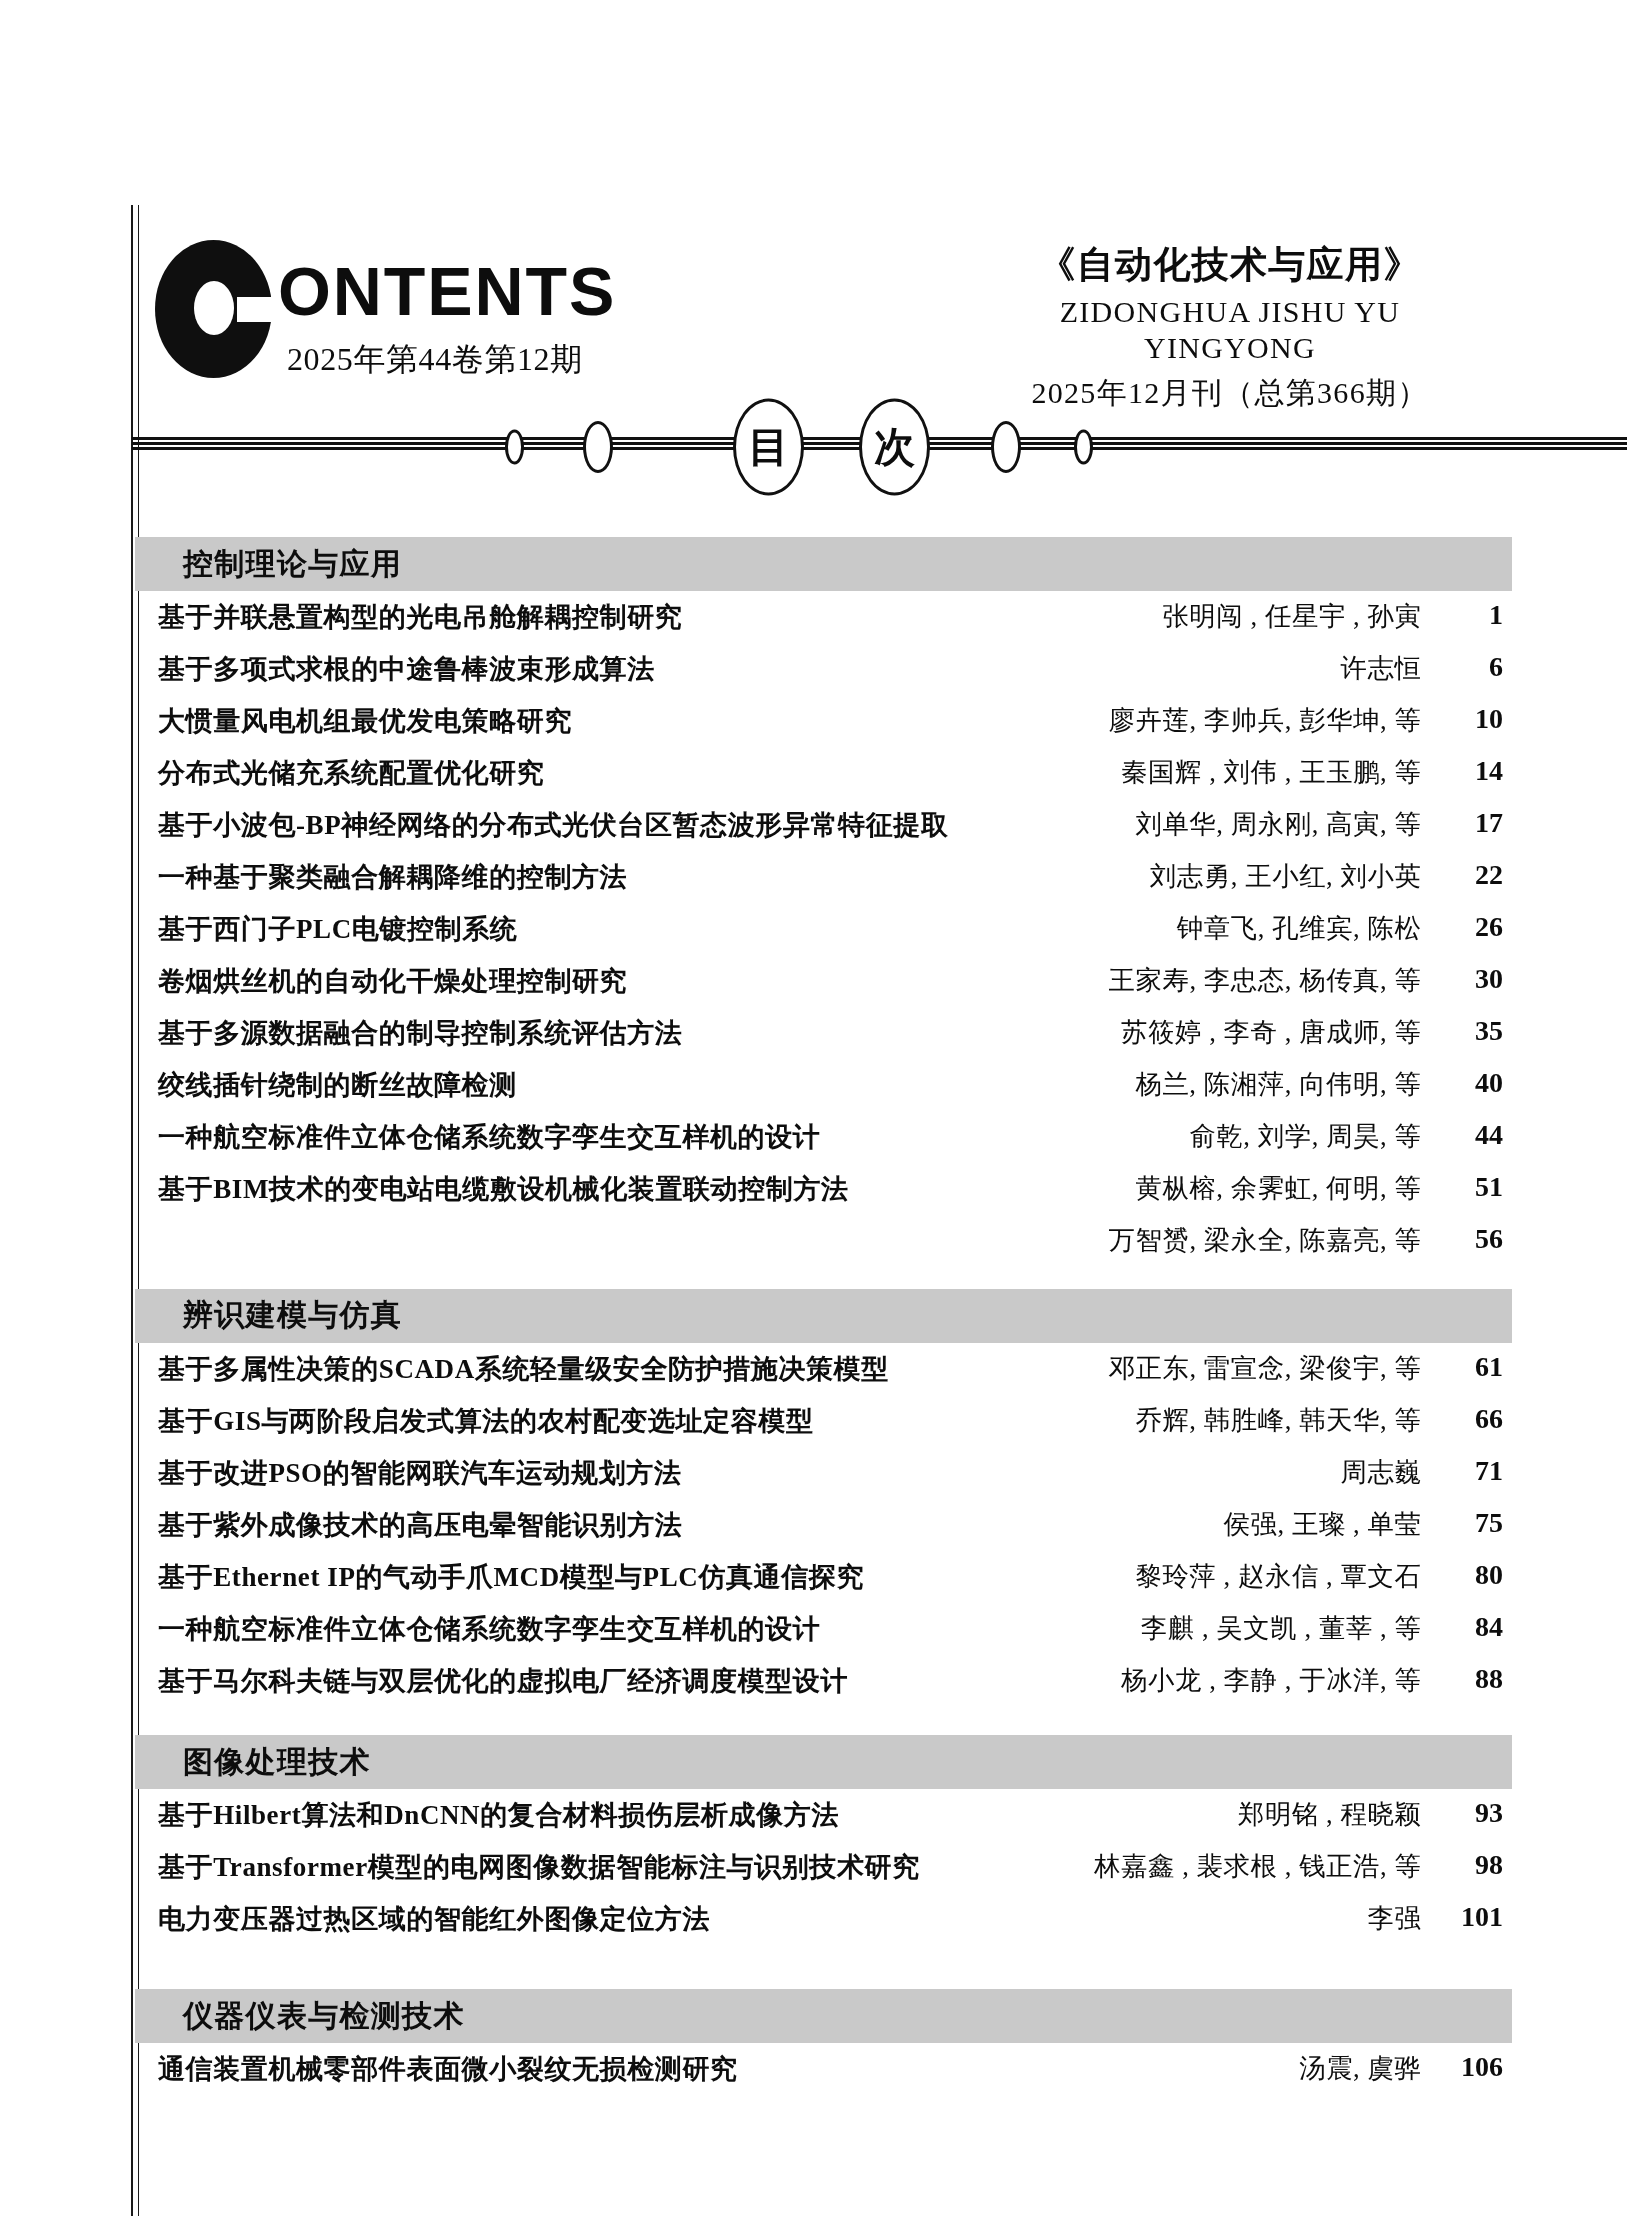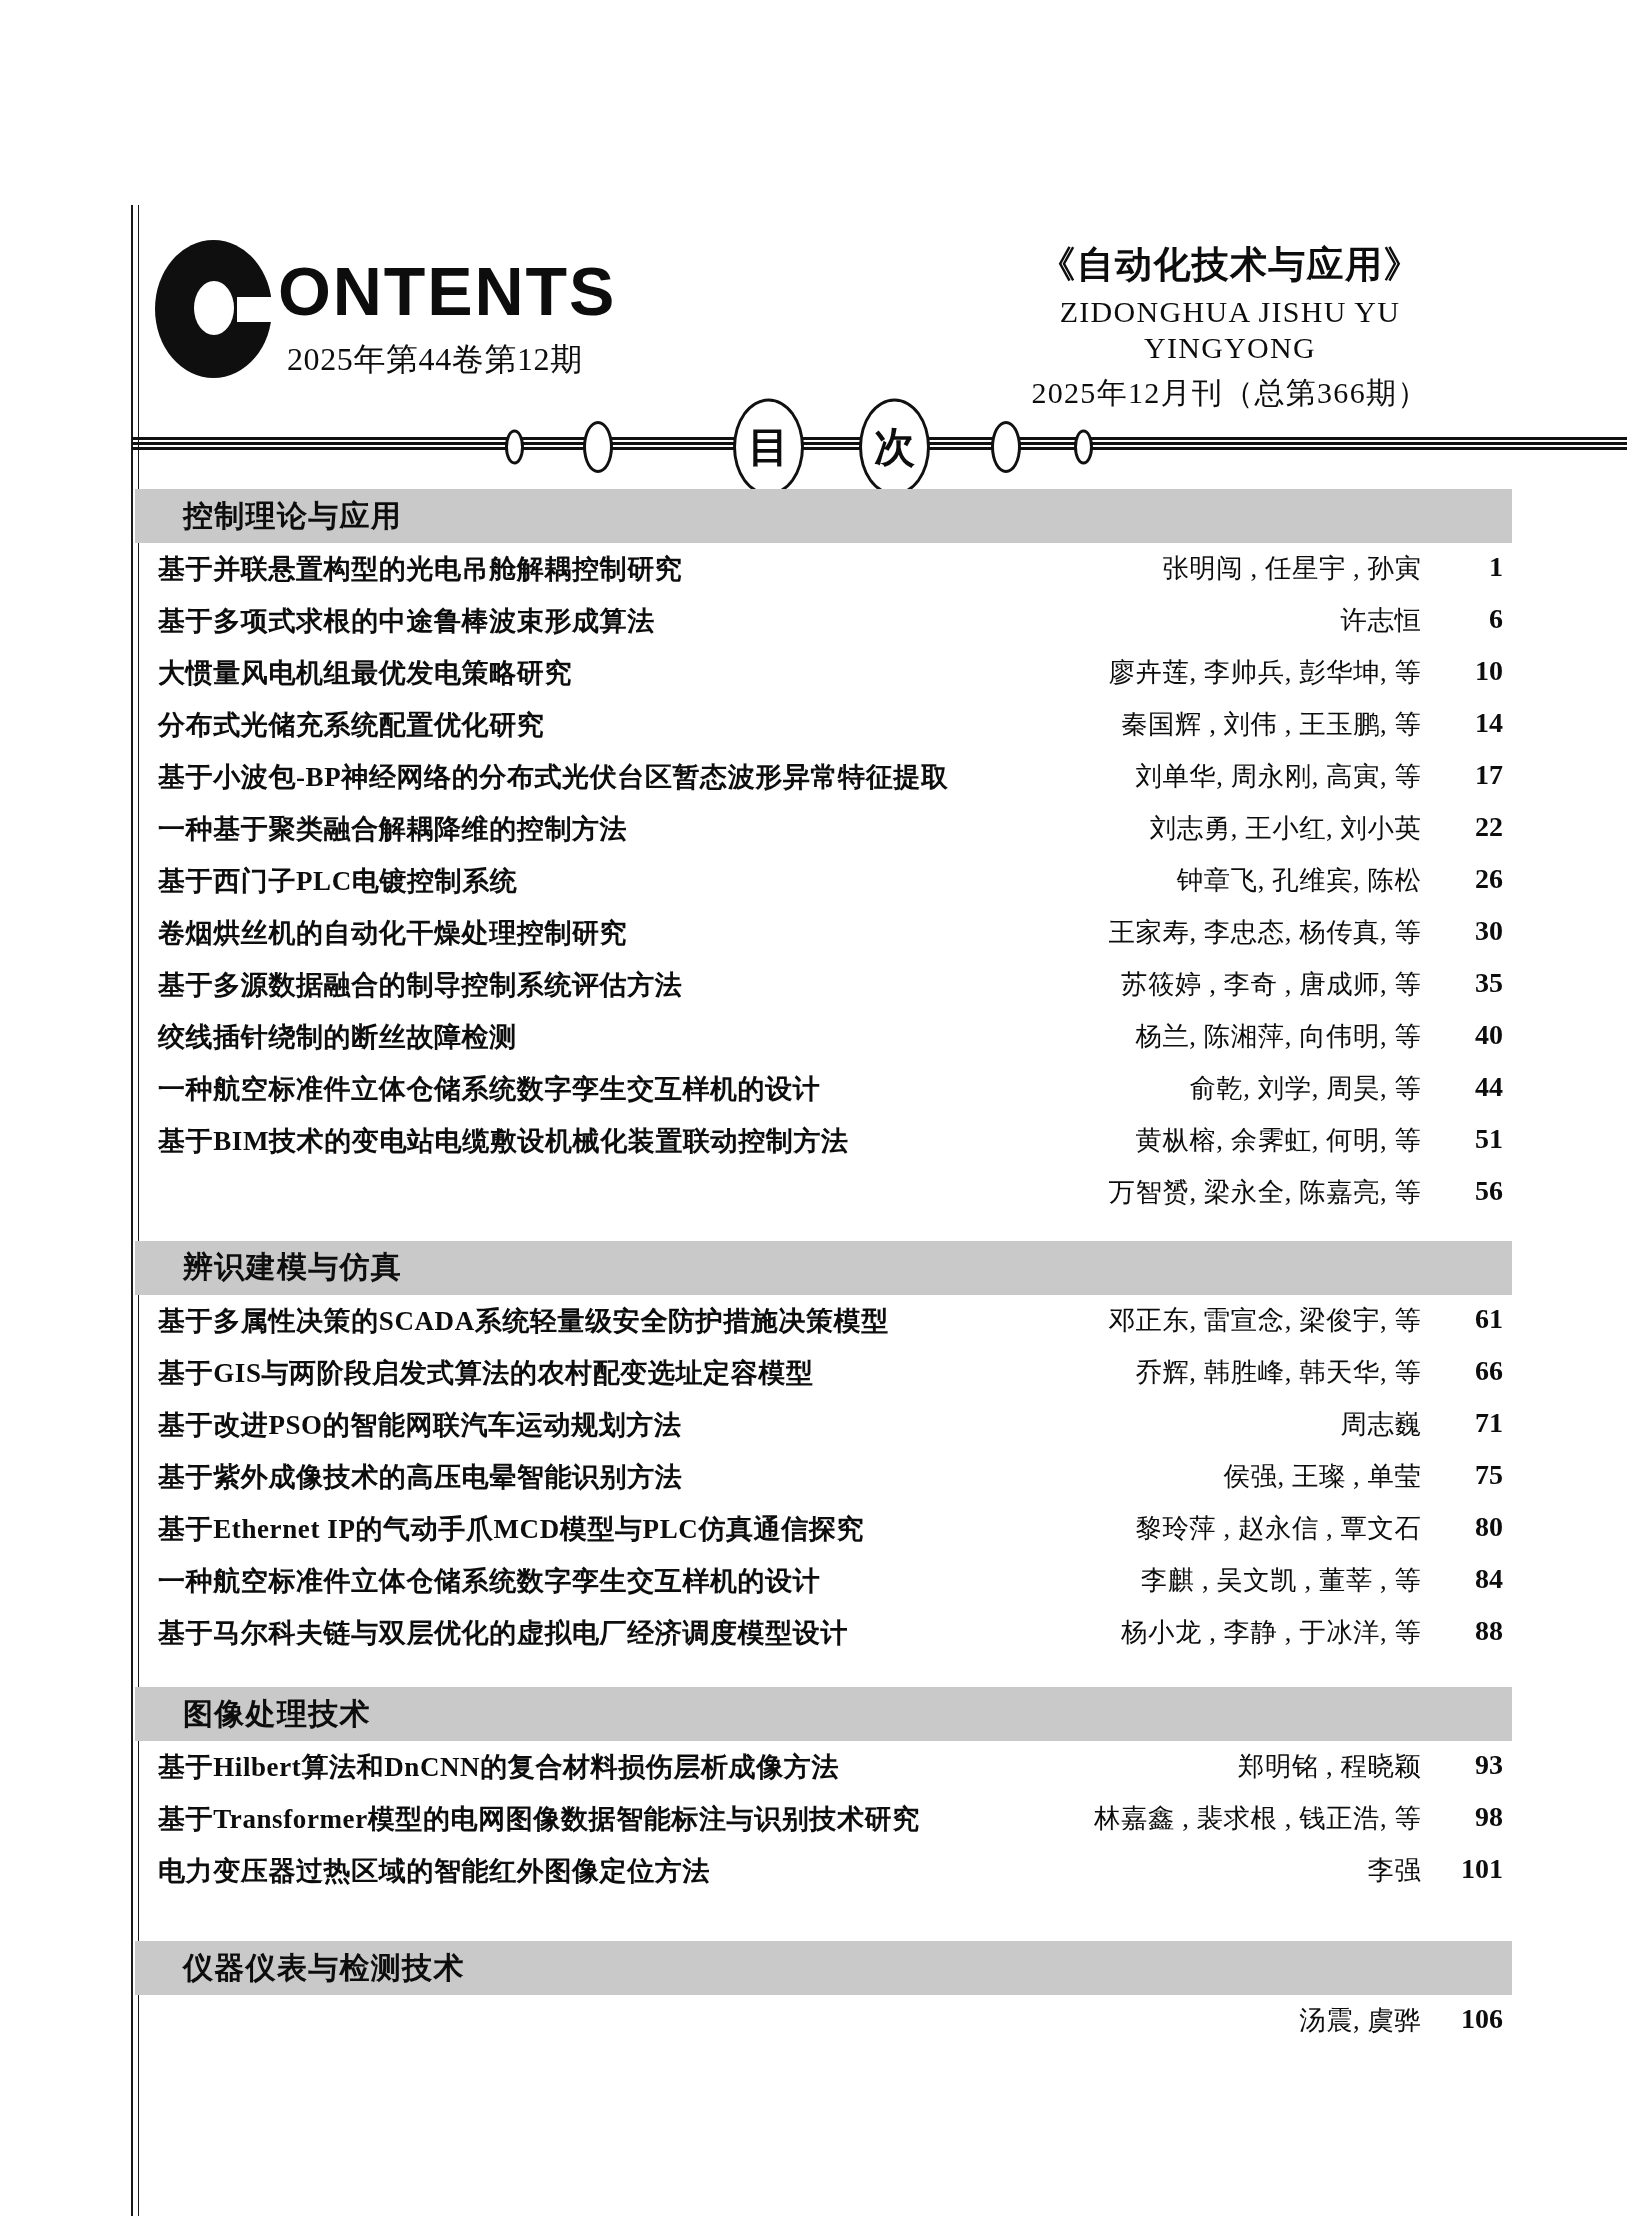--- a/index.html
+++ b/index.html
@@ -63,21 +63,21 @@
   .orn.m { width:30px;  height:52px;  }
   .orn.l { width:71px; height:97px; font-size:41px; font-weight:600; }
 
   
   .content { position:absolute; left:135px; top:489px; width:1377px; }
   .bar {
     height:54px; background:#c9c9c9;
     display:flex; align-items:center;
     padding-left:48px; box-sizing:border-box;
     font-family:"Liberation Sans","DejaVu Sans",sans-serif;
-    font-weight:bold; font-size:30px; letter-spacing:1.3px;
+    font-weight:bold; font-size:30px; letter-spacing:1.3px;margin-top:48px;
   }
   .rows { padding:7.7px 9px 3.9px 23px; }
   .row  { display:flex; align-items:flex-start; height:52px; }
   .row .t  { font-size:27px; font-weight:600; white-space:nowrap; letter-spacing:0.6px; }
   .row .sp { flex:1; }
   .row .a  { font-size:26.4px; white-space:nowrap; letter-spacing:0.6px; }
   .row .p  { font-size:28px; min-width:57px; margin-left:24.5px; text-align:right; font-weight:600; }
 
   section:nth-of-type(2) .bar { margin-top:10.3px; }
   section:nth-of-type(3) .bar { margin-top:17px; }
@@ -297,20 +297,21 @@
   </div>
 </div>
   </section>
 
   <section>
     <div class="bar">
       <span>仪器仪表与检测技术</span>
     </div>
     <div class="rows">
   <div class="row">
+    <span class="t">通信装置机械零部件表面微小裂纹无损检测研究</span>
     <span class="sp"></span>
     <span class="a">汤震, 虞骅</span>
     <span class="p">106</span>
   </div>
 </div>
   </section>
 </div>
 
 
 </body></html>

